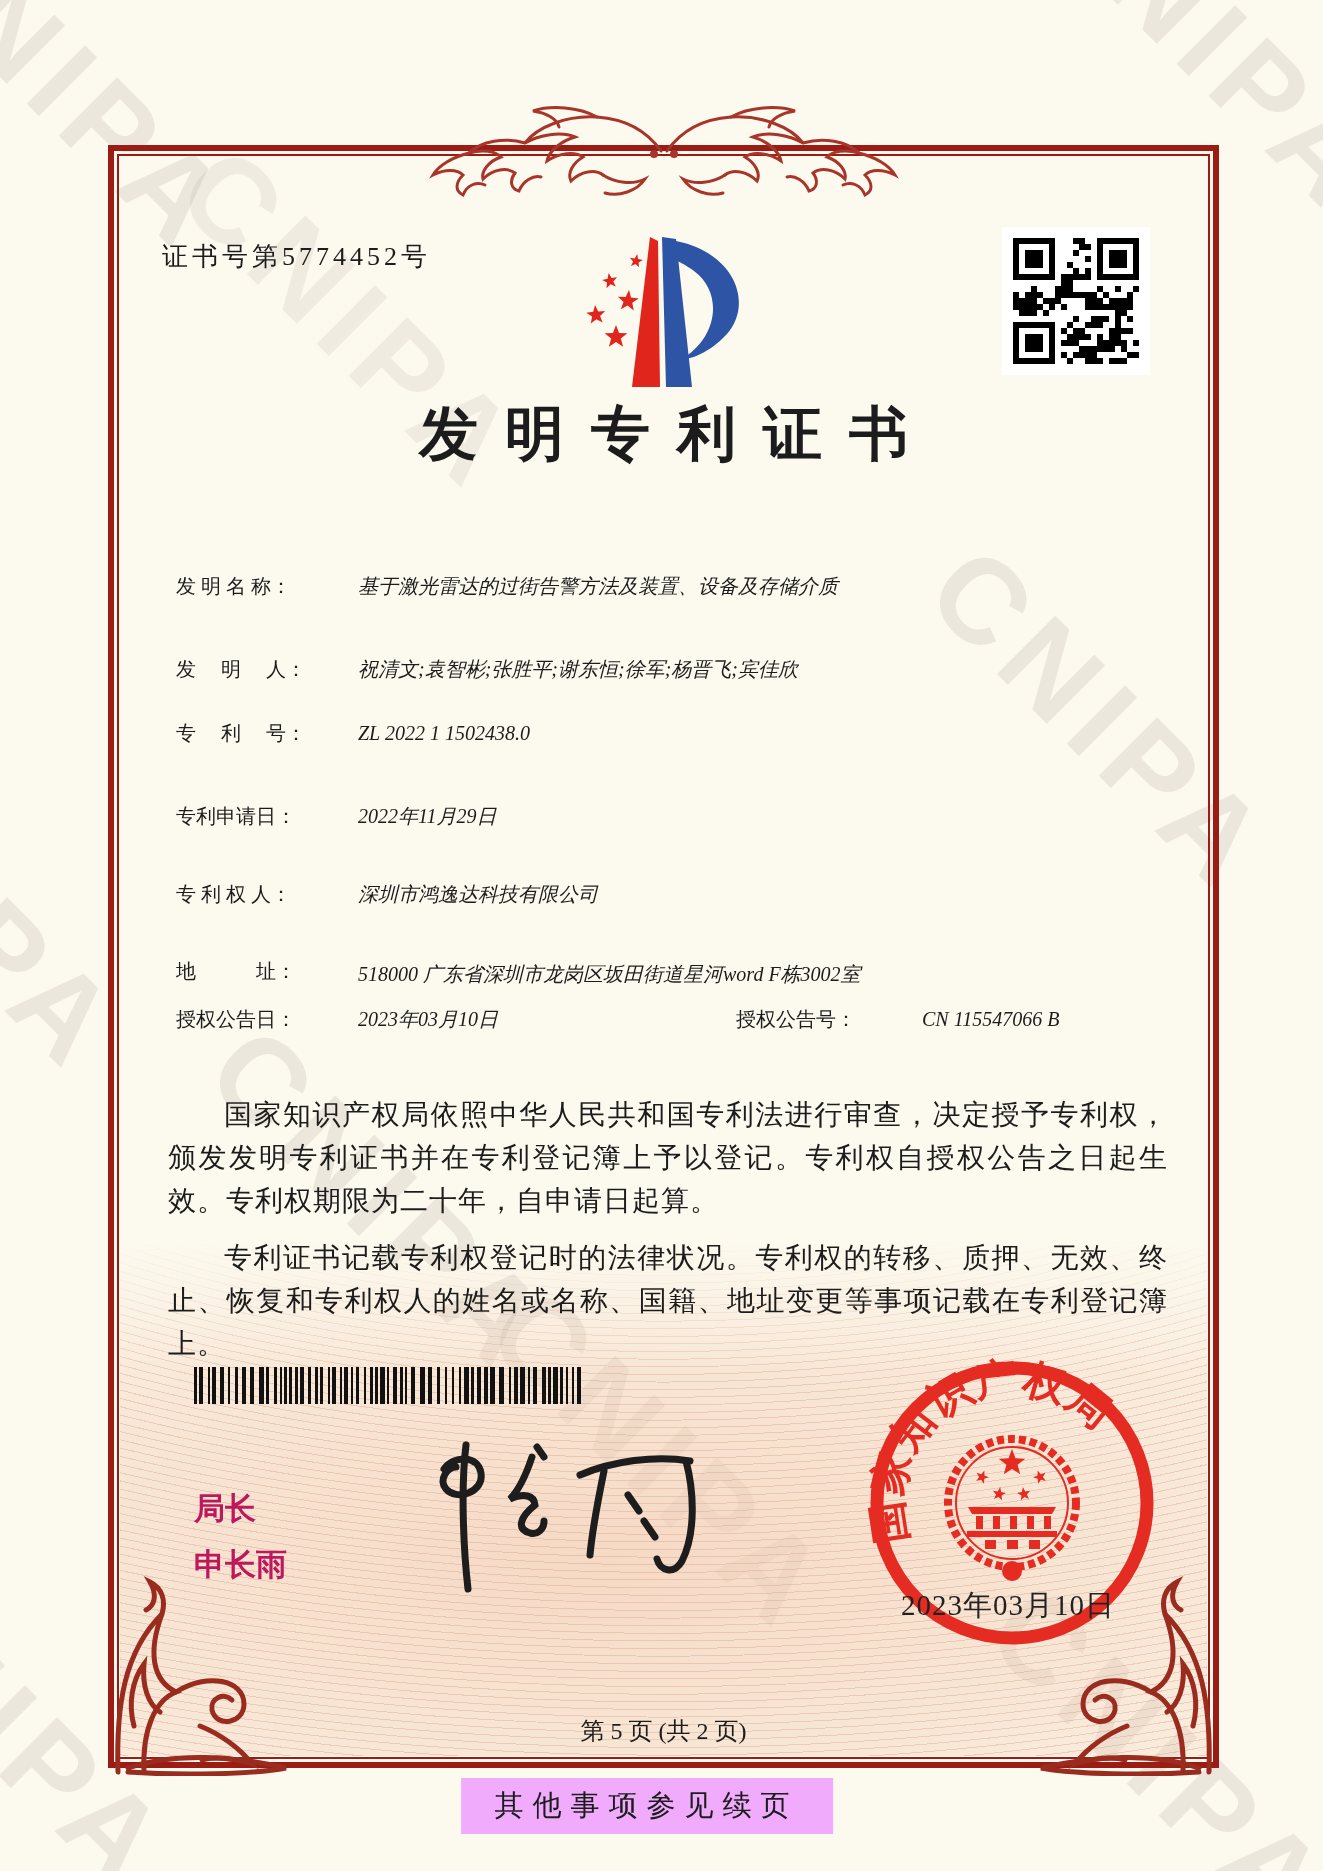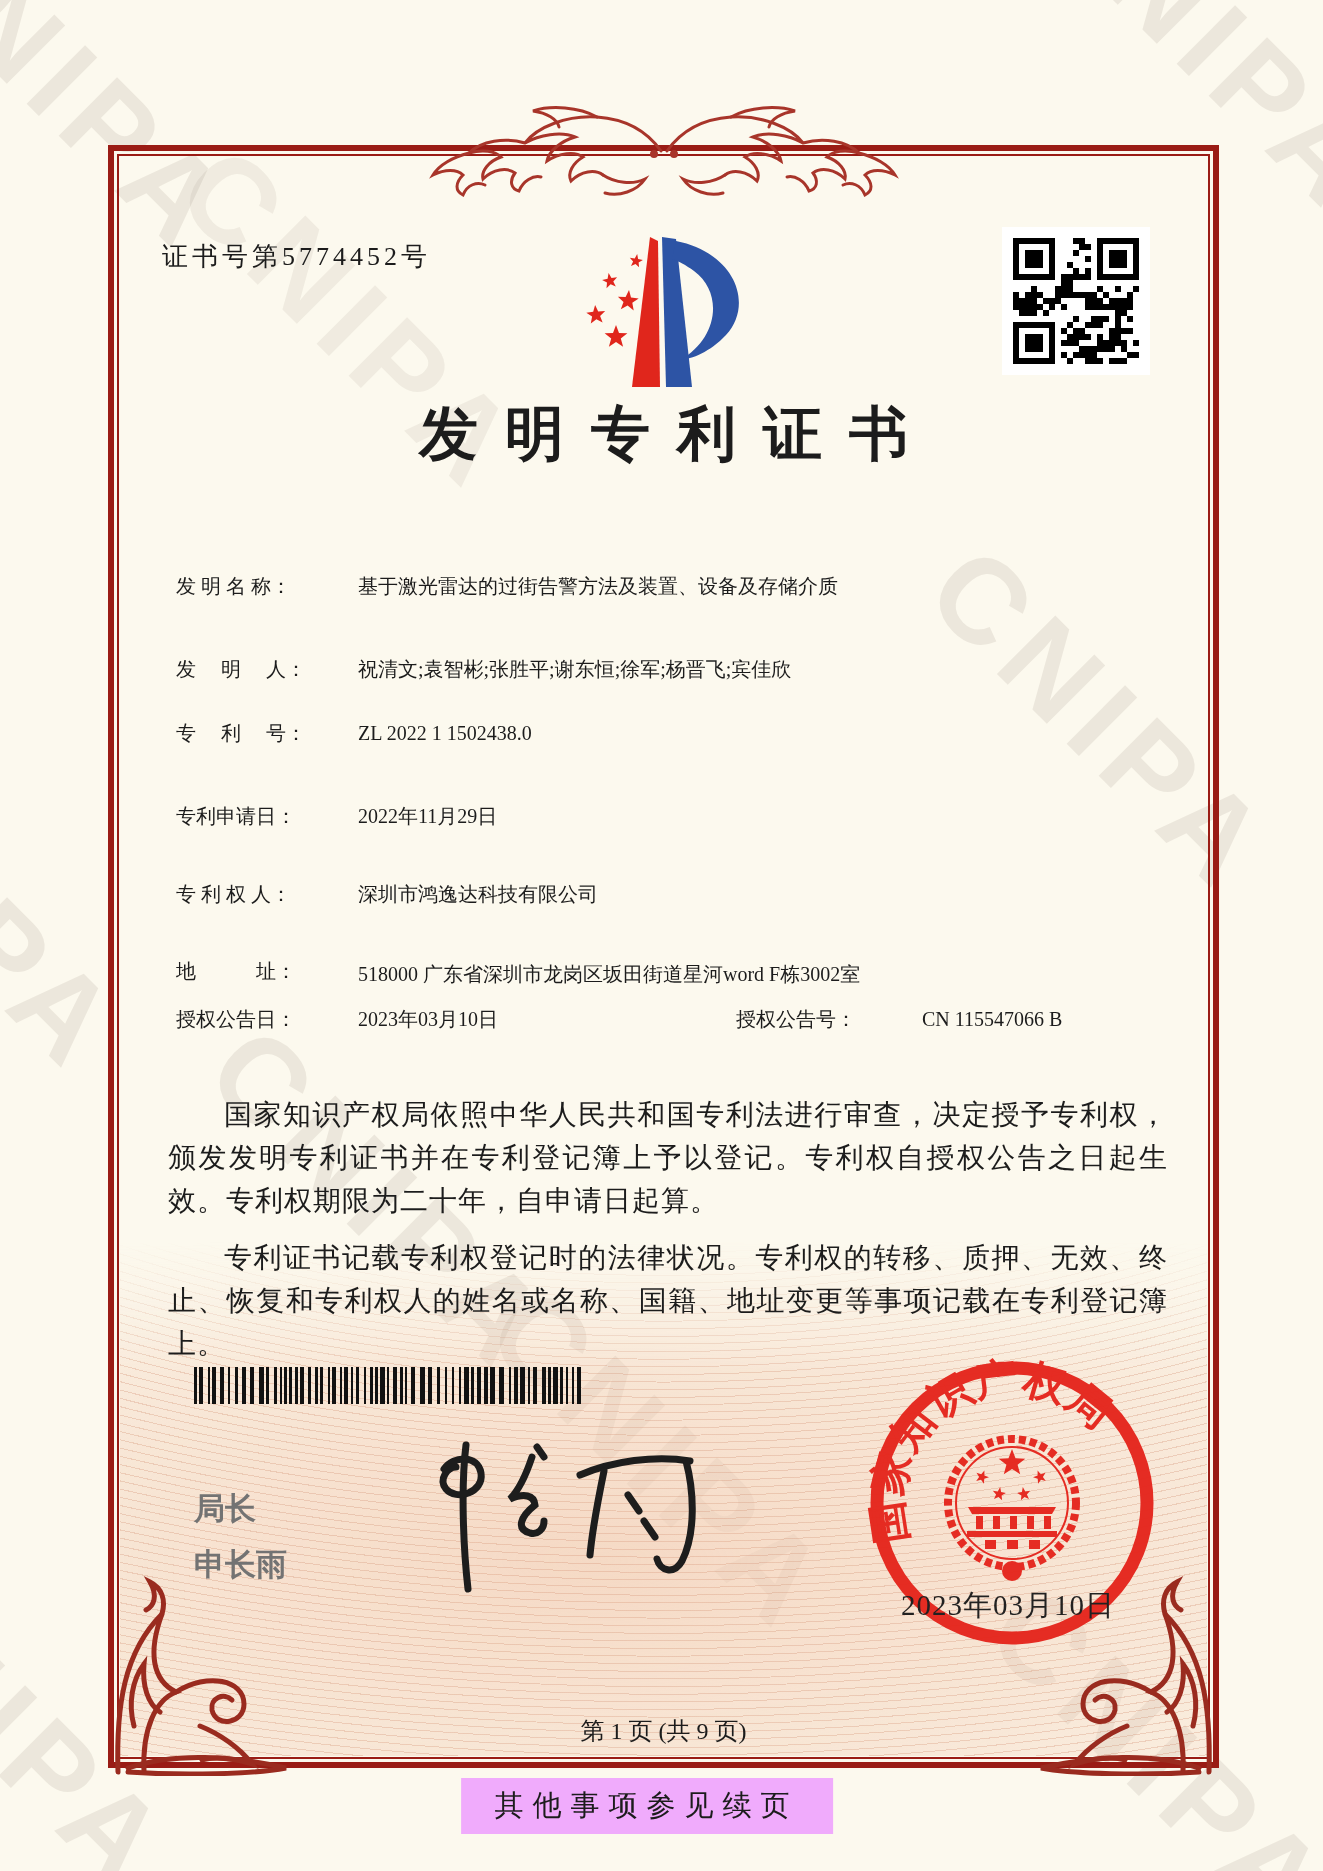--- a/index.html
+++ b/index.html
@@ -48,38 +48,38 @@
   .logo{position:absolute;left:444px;top:80px;z-index:3;}
   .qr{position:absolute;left:888px;top:76px;width:148px;height:148px;background:#fff;
       display:flex;align-items:center;justify-content:center;z-index:3;}
   .title{
     position:absolute;left:0;right:0;top:244px;text-align:center;
     font-size:59px;font-weight:bold;letter-spacing:27px;text-indent:27px;z-index:3;
   }
   .fields{position:absolute;left:62px;right:56px;top:418px;z-index:3;font-size:20px;}
   .frow{display:flex;line-height:35px;}
   .frow .lbl{flex:none;width:182px;}
-  .frow .val{flex:1;}
+  .frow .val{flex:1;font-style:italic;}
   .frow:nth-of-type(1){margin-bottom:48px;}
   .frow:nth-of-type(2){margin-bottom:29px;}
   .frow:nth-of-type(3){margin-bottom:48px;}
   .frow:nth-of-type(4){margin-bottom:43px;}
   .frow:nth-of-type(5){margin-bottom:42px;}
   .frow.addr{margin-bottom:8px;}
   .frow.addr .val{max-width:708px;line-height:40px;}
   .frow.dual .pair{display:flex;}
   .frow.dual .pair.first{width:560px;}
   .frow.dual .pair.second .lbl{width:186px;}
   .paras{position:absolute;left:54px;width:1000px;top:942px;z-index:3;
          font-size:28px;line-height:43px;letter-spacing:1px;text-align:justify;}
   .paras p{margin:0 0 14px 0;text-indent:2em;}
   .barcode{position:absolute;left:80px;top:1216px;z-index:3;}
   .signer{position:absolute;left:80px;top:1330px;z-index:3;
           font-family:"Liberation Sans","DejaVu Sans",sans-serif;
-          font-weight:bold;font-size:31px;line-height:56px;color:#737373;}
+          font-weight:bold;font-size:31px;line-height:56px;color:#be185d;}
   .signature{position:absolute;left:290px;top:1282px;z-index:3;}
   .seal{position:absolute;left:750px;top:1204px;z-index:4;opacity:0.96;}
   .page-info{position:absolute;left:0;right:0;top:1564px;text-align:center;
              font-size:24px;z-index:3;}
   .continuation{
     position:absolute;left:50%;top:1778px;transform:translateX(-54%);
     background:#f0abfc;padding:8px 34px;z-index:2;
     font-size:29px;letter-spacing:9px;white-space:nowrap;
   }
 </style>
@@ -530,16 +530,16 @@
       <rect x="-27" y="37" width="11" height="9"></rect>
         <rect x="-5" y="37" width="11" height="9"></rect>
       <rect x="17" y="37" width="11" height="9"></rect>
       <circle cx="0" cy="0" r="64" fill="none" stroke="#e5251c" stroke-width="8" stroke-dasharray="7 4"></circle>
       <circle cx="0" cy="0" r="56" fill="none" stroke="#e5251c" stroke-width="2"></circle>
       <circle cx="0" cy="68" r="10"></circle>
     </g>
     <text id="seal-date" x="-4" y="112" text-anchor="middle" font-size="29" fill="#1a1a1a" letter-spacing="1" font-family="'Liberation Serif',serif">2023年03月10日</text>
   </svg>
 
-  <div class="page-info">第 1 页 (共 9 页)</div>
+  <div class="page-info">第 5 页 (共 2 页)</div>
 </div>
 
 <div class="continuation">其他事项参见续页</div>
 
 </body></html>

